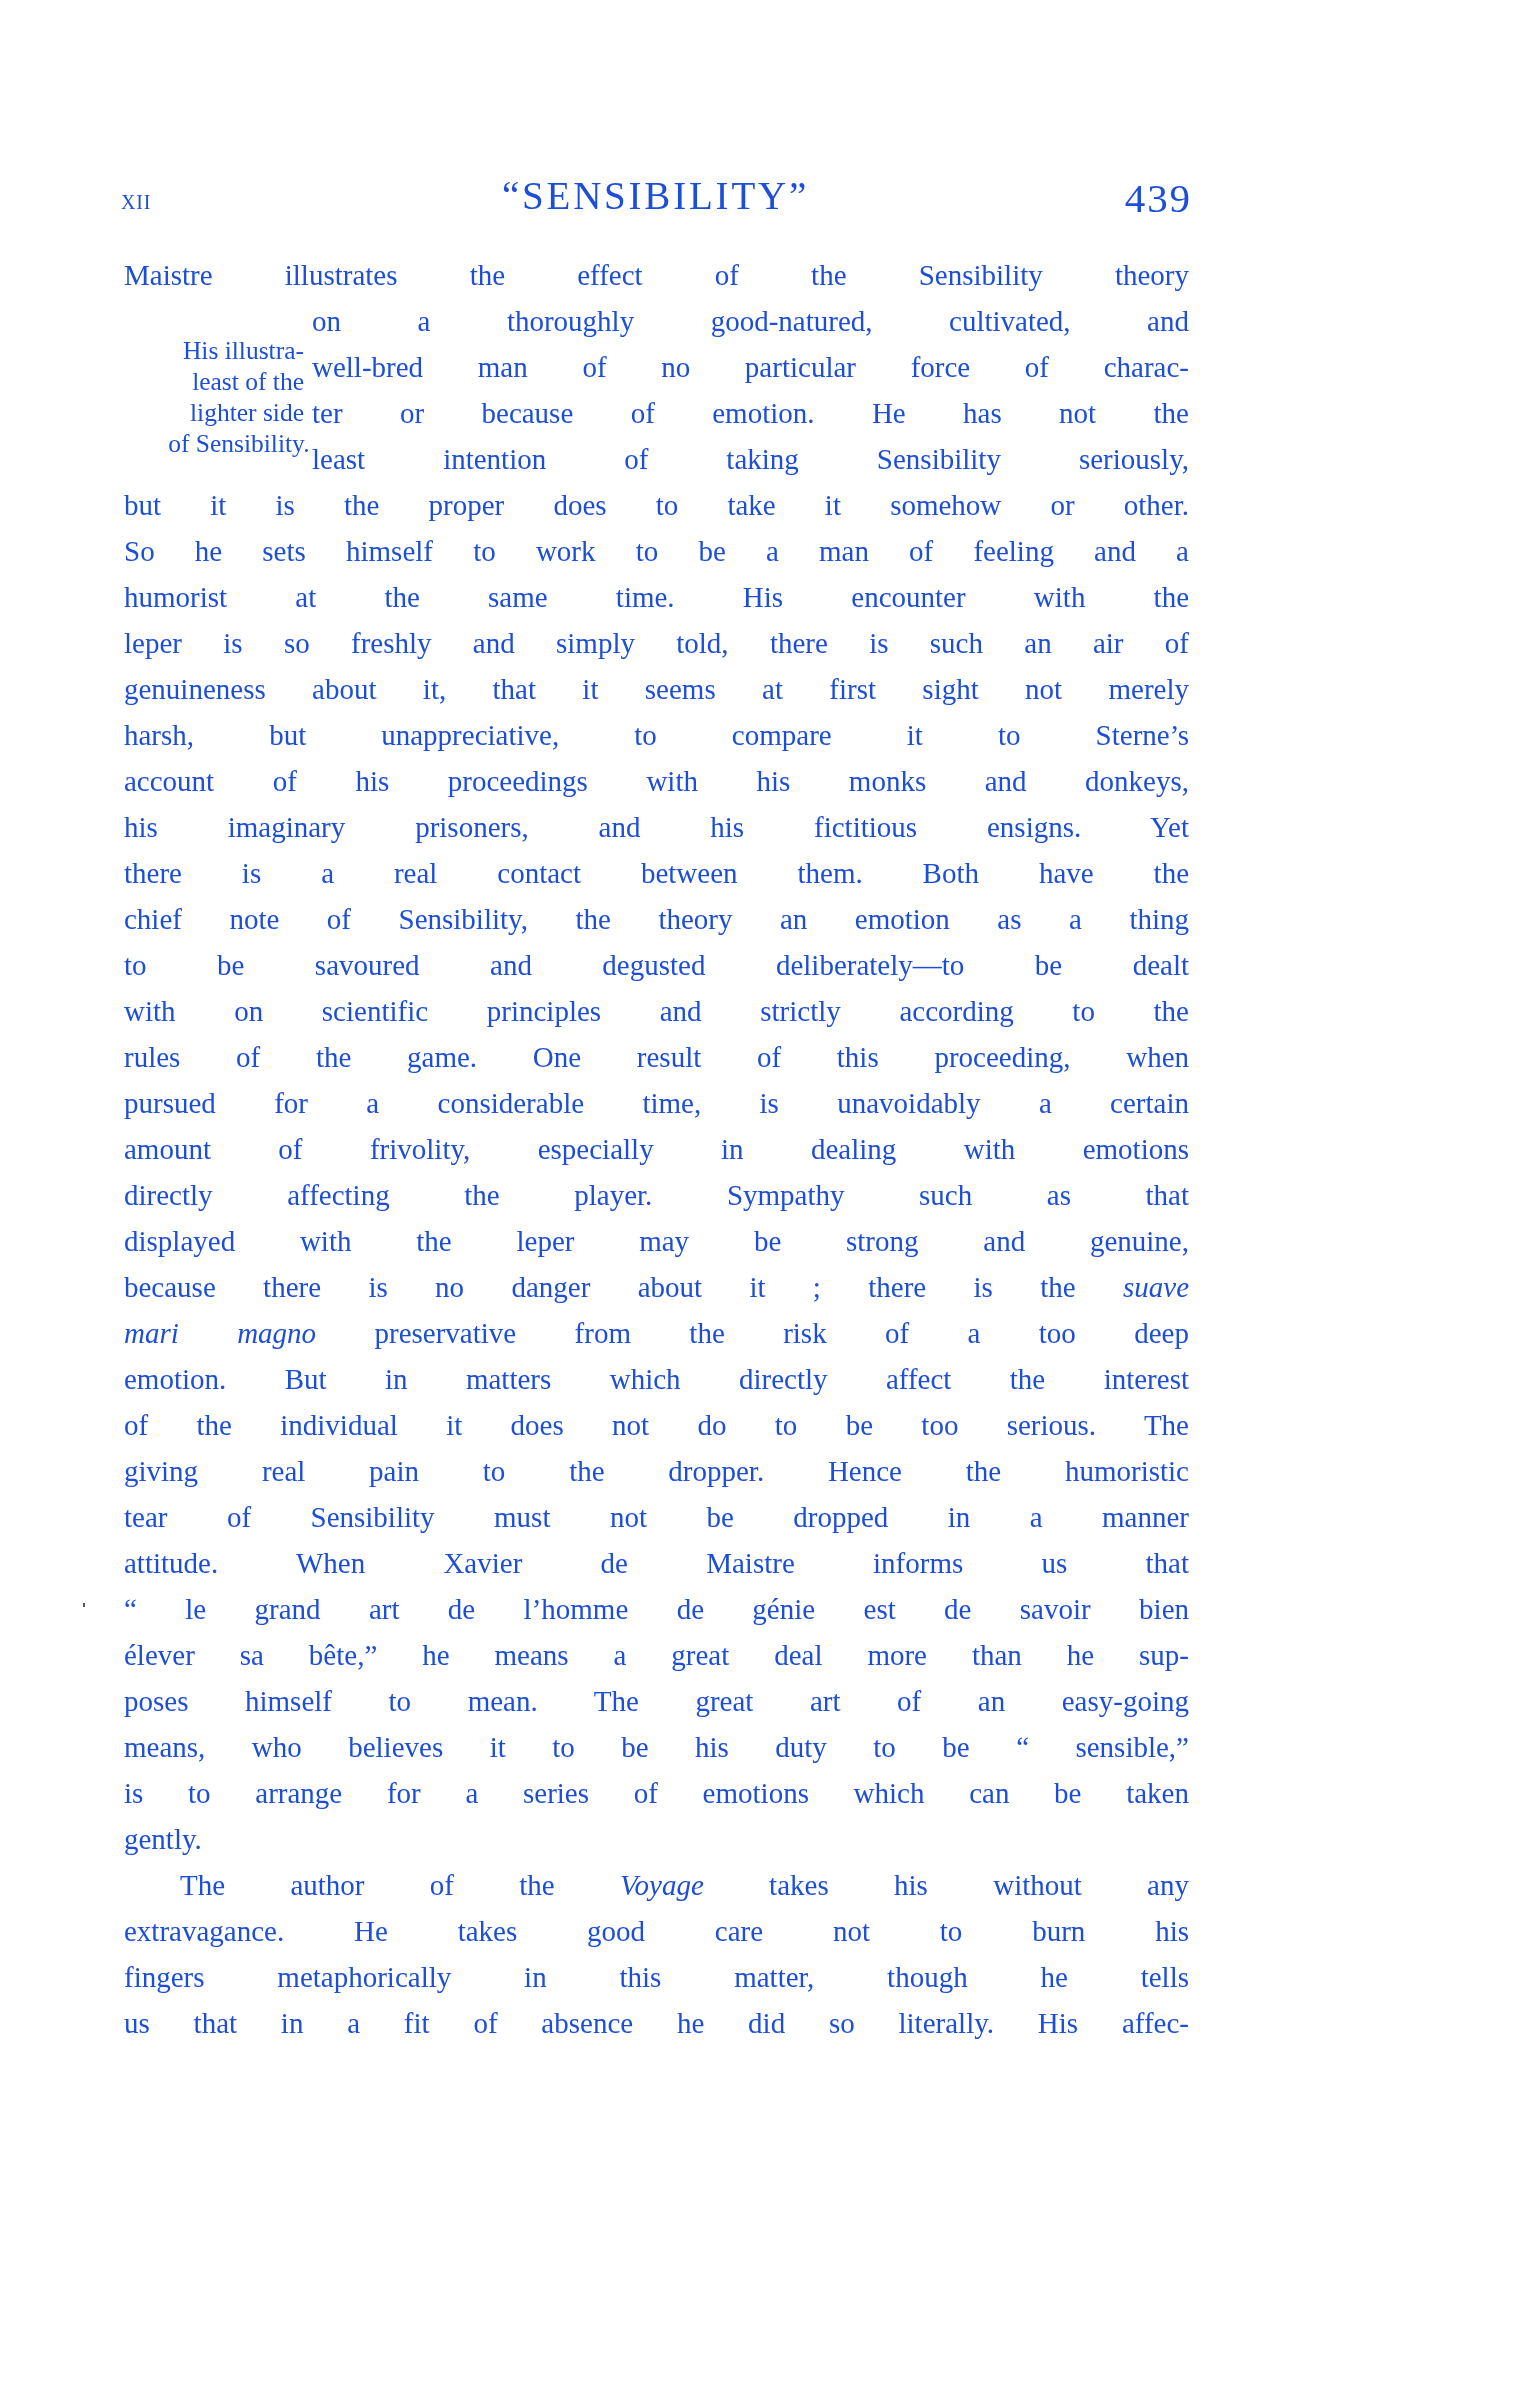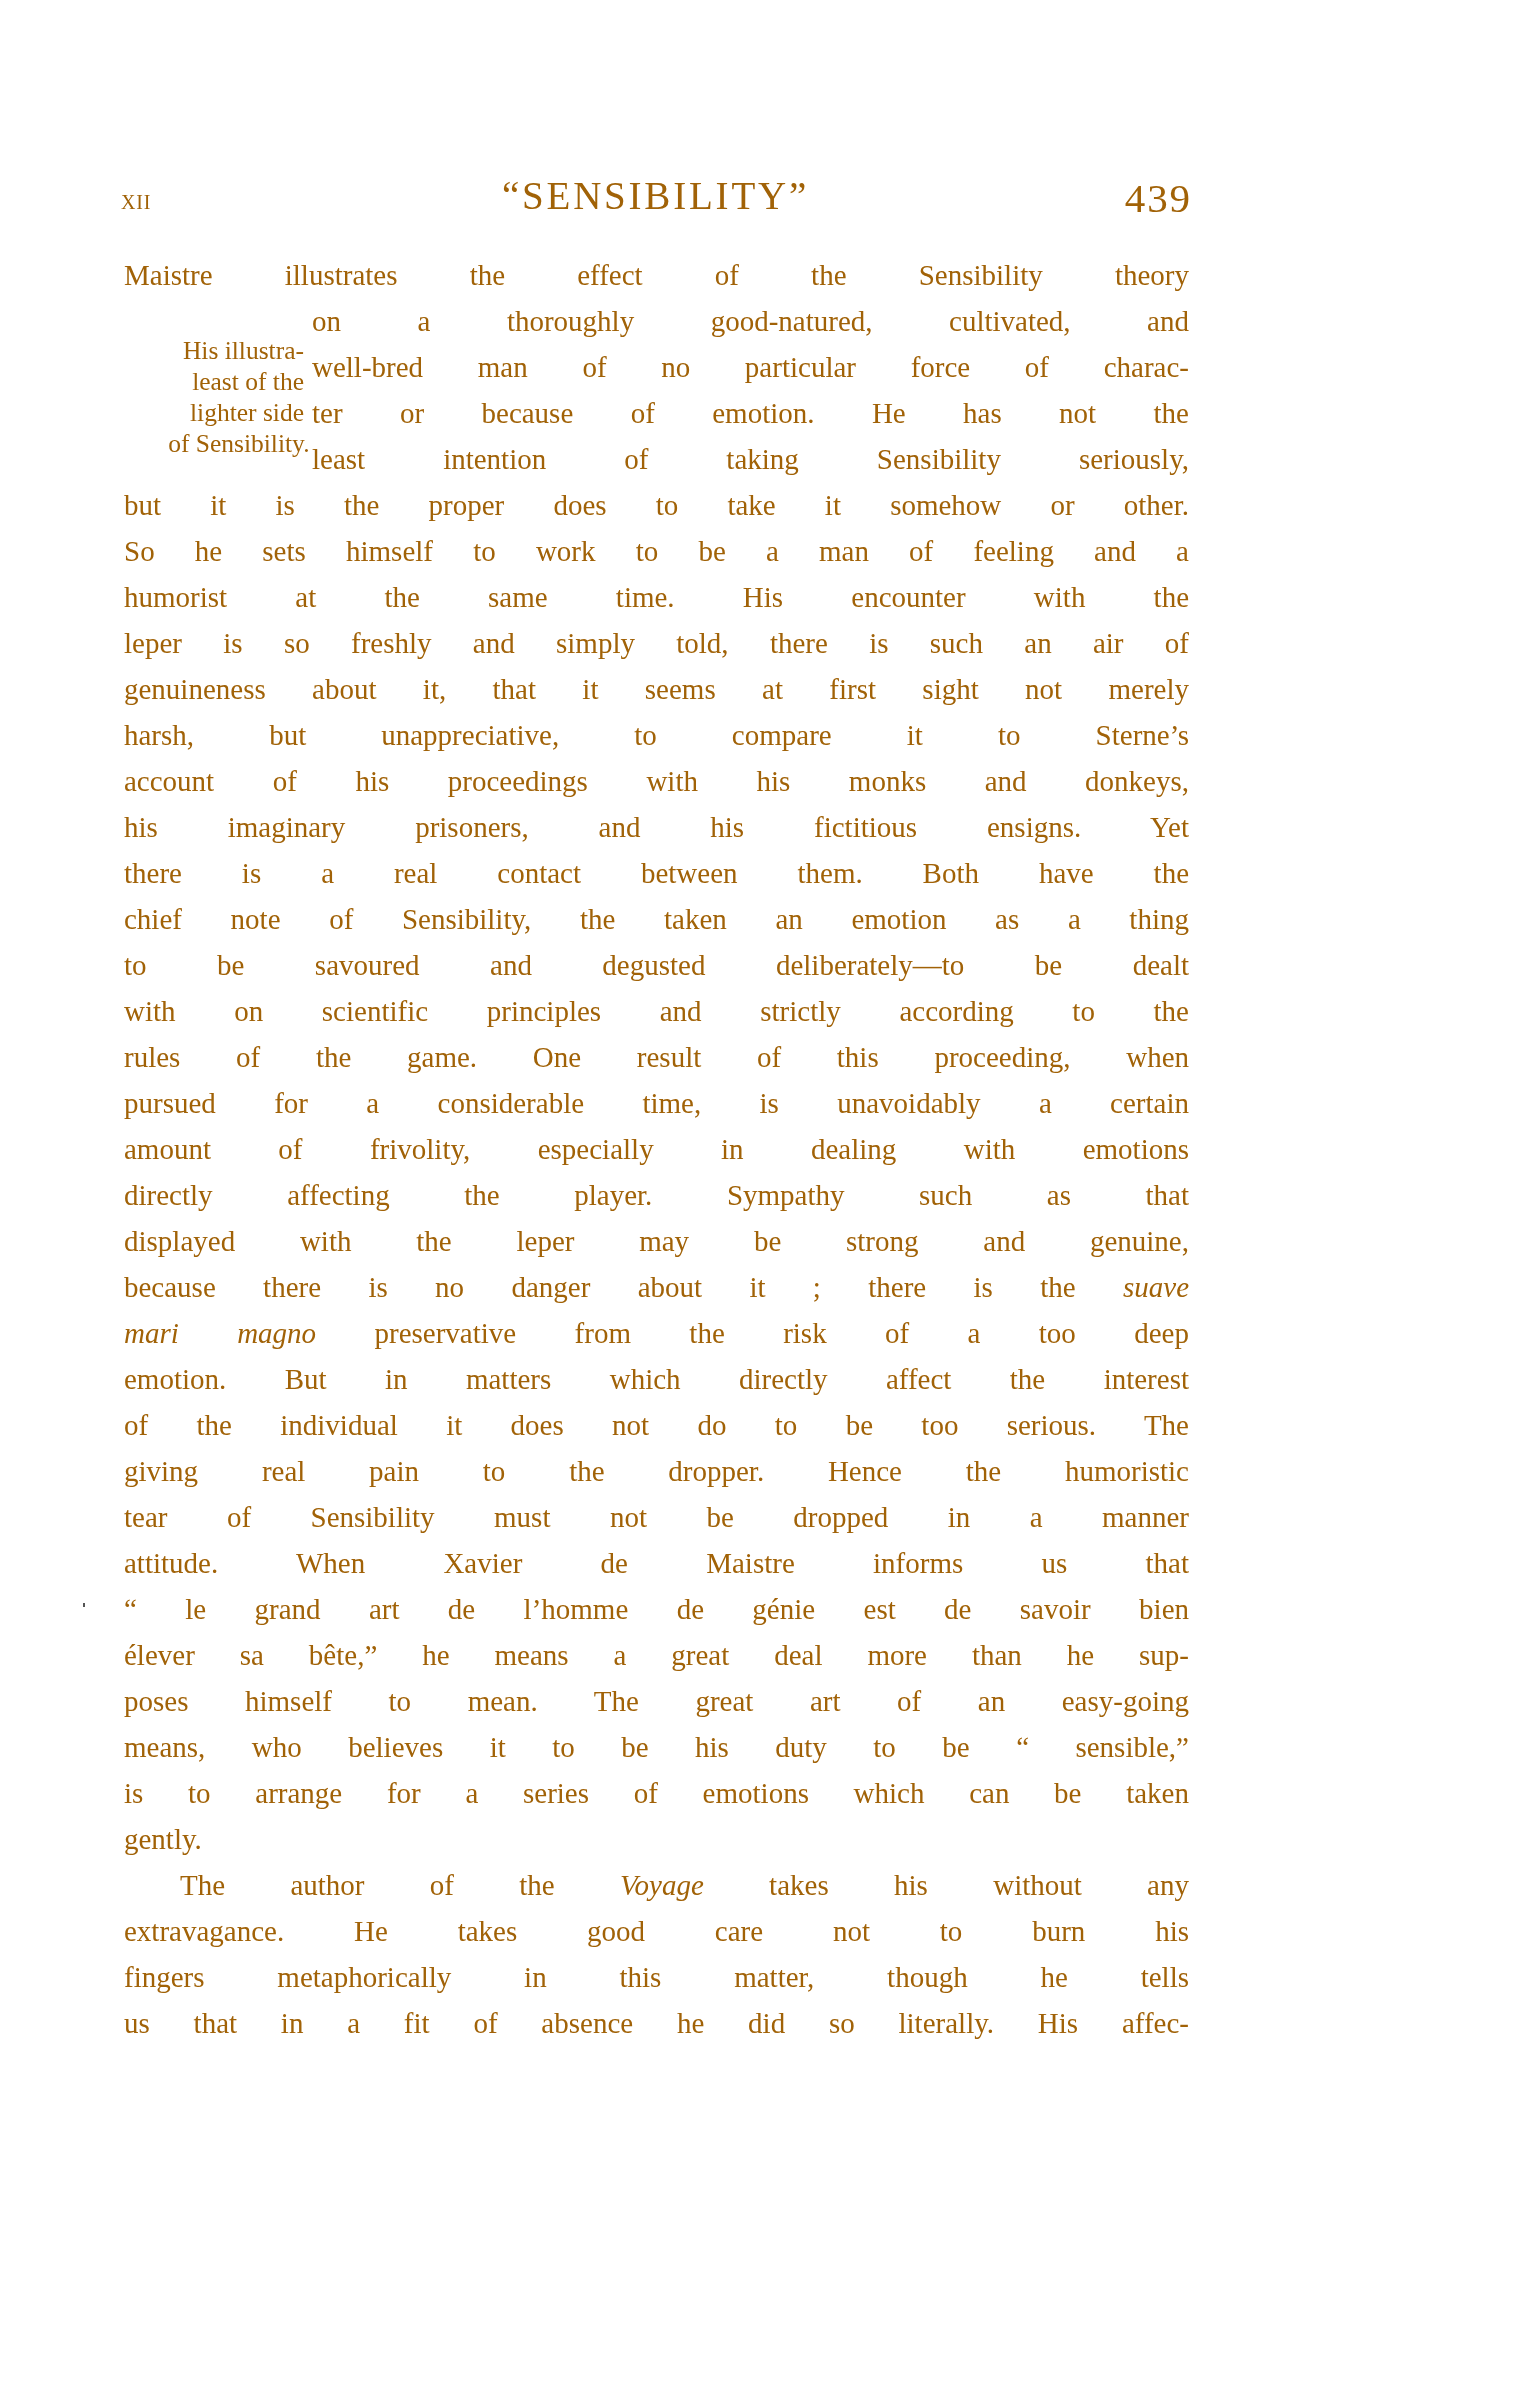--- a/index.html
+++ b/index.html
@@ -1,19 +1,19 @@
 <!DOCTYPE html>
 <html style="font-size:15px"><head>
 <meta charset="utf-8">
 <style>
   html, body { margin: 0; padding: 0; background: #ffffff; }
   body { width: 1527px; height: 2401px; position: relative; overflow: hidden; }
   .page {
     position: absolute; left: 0; top: 0; width: 1527px; height: 1962px;
-    background: #ffffff; color: #a16207;
+    background: #ffffff; color: #1d4ed8;
     font-family: "Liberation Serif", "DejaVu Serif", serif;
   }
   .running-head {
     position: absolute; left: 119px; top: 167px; width: 1073px; height: 56px;
   }
   .rh-chapter {
     position: absolute; left: 1.9px; top: 16.7px;
     font-size: 28px; letter-spacing: 0.9px;
     font-variant: small-caps; text-transform: lowercase;
   }
@@ -70,21 +70,21 @@
       <div class="line indent-note"><span>least intention of taking Sensibility seriously,</span></div>
       <div class="line"><span>but it is the proper does to take it somehow or other.</span></div>
       <div class="line"><span>So he sets himself to work to be a man of feeling and a</span></div>
       <div class="line"><span>humorist at the same time.  His encounter with the</span></div>
       <div class="line"><span>leper is so freshly and simply told, there is such an air of</span></div>
       <div class="line"><span>genuineness about it, that it seems at first sight not merely</span></div>
       <div class="line"><span>harsh, but unappreciative, to compare it to Sterne’s</span></div>
       <div class="line"><span>account of his proceedings with his monks and donkeys,</span></div>
       <div class="line"><span>his imaginary prisoners, and his fictitious ensigns.  Yet</span></div>
       <div class="line"><span>there is a real contact between them.  Both have the</span></div>
-      <div class="line"><span>chief note of Sensibility, the taken an emotion as a thing</span></div>
+      <div class="line"><span>chief note of Sensibility, the theory an emotion as a thing</span></div>
       <div class="line"><span>to be savoured and degusted deliberately—to be dealt</span></div>
       <div class="line"><span>with on scientific principles and strictly according to the</span></div>
       <div class="line"><span>rules of the game.  One result of this proceeding, when</span></div>
       <div class="line"><span>pursued for a considerable time, is unavoidably a certain</span></div>
       <div class="line"><span>amount of frivolity, especially in dealing with emotions</span></div>
       <div class="line"><span>directly affecting the player.  Sympathy such as that</span></div>
       <div class="line"><span>displayed with the leper may be strong and genuine,</span></div>
       <div class="line"><span>because there is no danger about it ;  there is the </span><em>suave</em></div>
       <div class="line"><em>mari magno</em><span> preservative from the risk of a too deep</span></div>
       <div class="line"><span>emotion.  But in matters which directly affect the interest</span></div>

